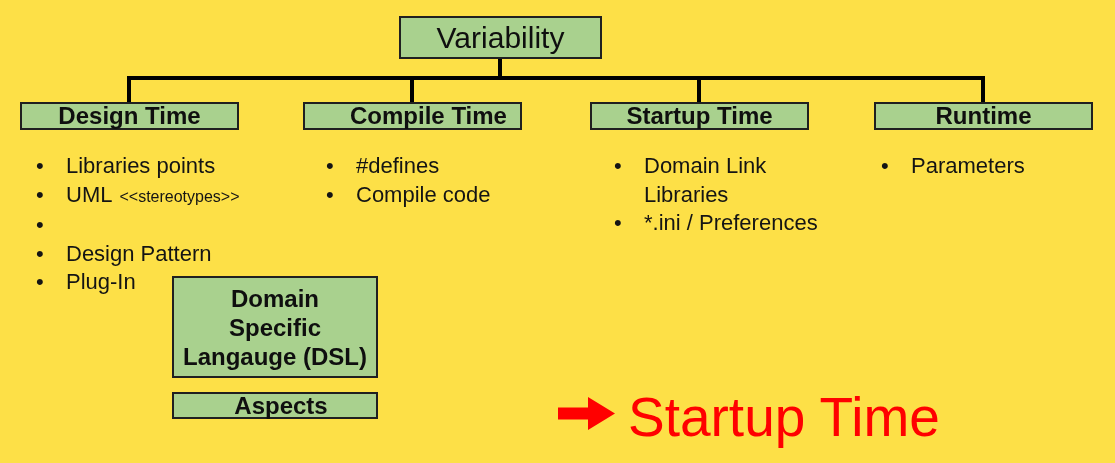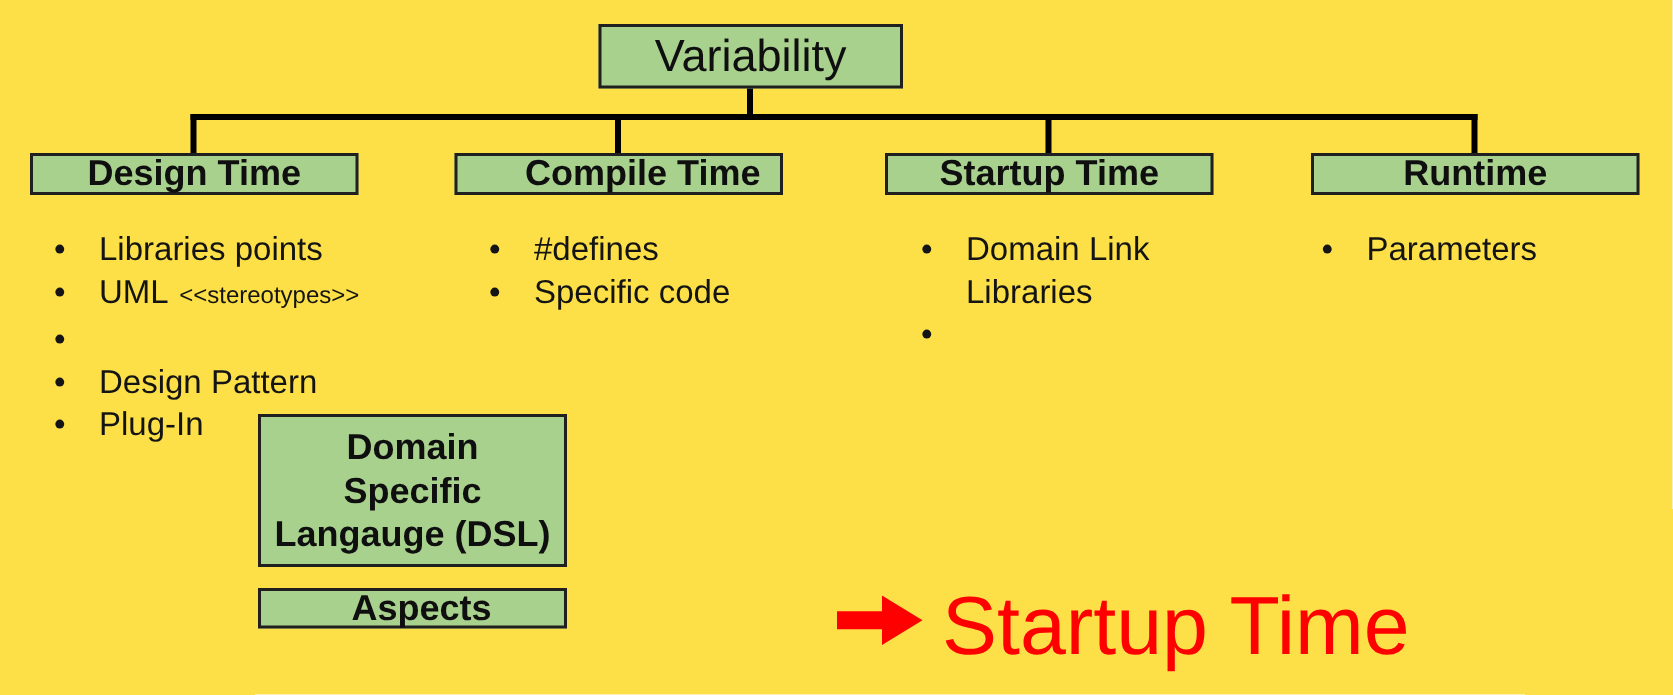--- a/index.html
+++ b/index.html
@@ -112,32 +112,33 @@
     </li>
   </ul>
 
   <ul class="list list-compile">
     <li>
       <span class="bullet">•</span>
       <span class="li-text">#defines</span>
     </li>
     <li>
       <span class="bullet">•</span>
-      <span class="li-text">Specific code</span>
+      <span class="li-text">Compile code</span>
     </li>
   </ul>
 
   <ul class="list list-startup">
     <li>
       <span class="bullet">•</span>
       <span class="li-text">Domain Link
 Libraries</span>
     </li>
     <li>
       <span class="bullet">•</span>
+      <span class="li-text">*.ini / Preferences</span>
     </li>
   </ul>
 
   <ul class="list list-runtime">
     <li>
       <span class="bullet">•</span>
       <span class="li-text">Parameters</span>
     </li>
   </ul>
 

